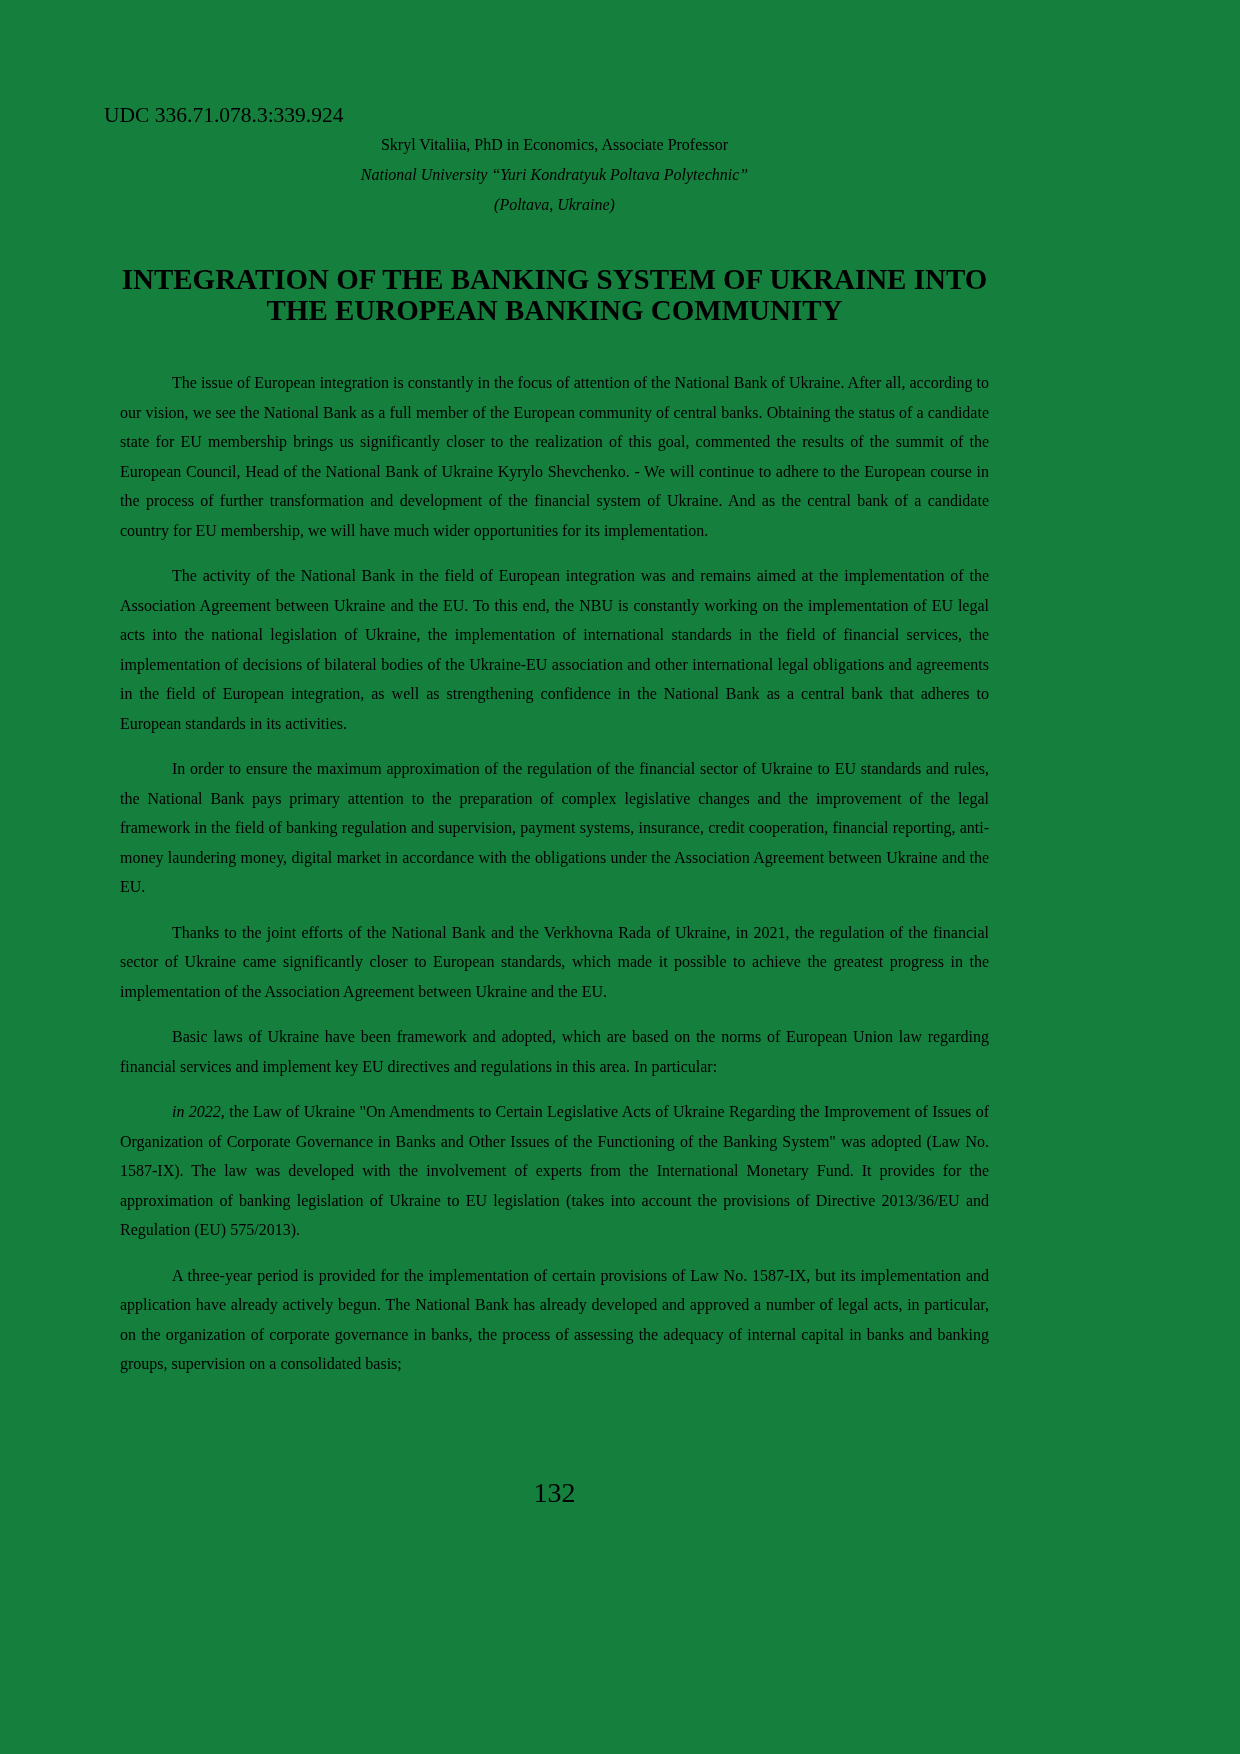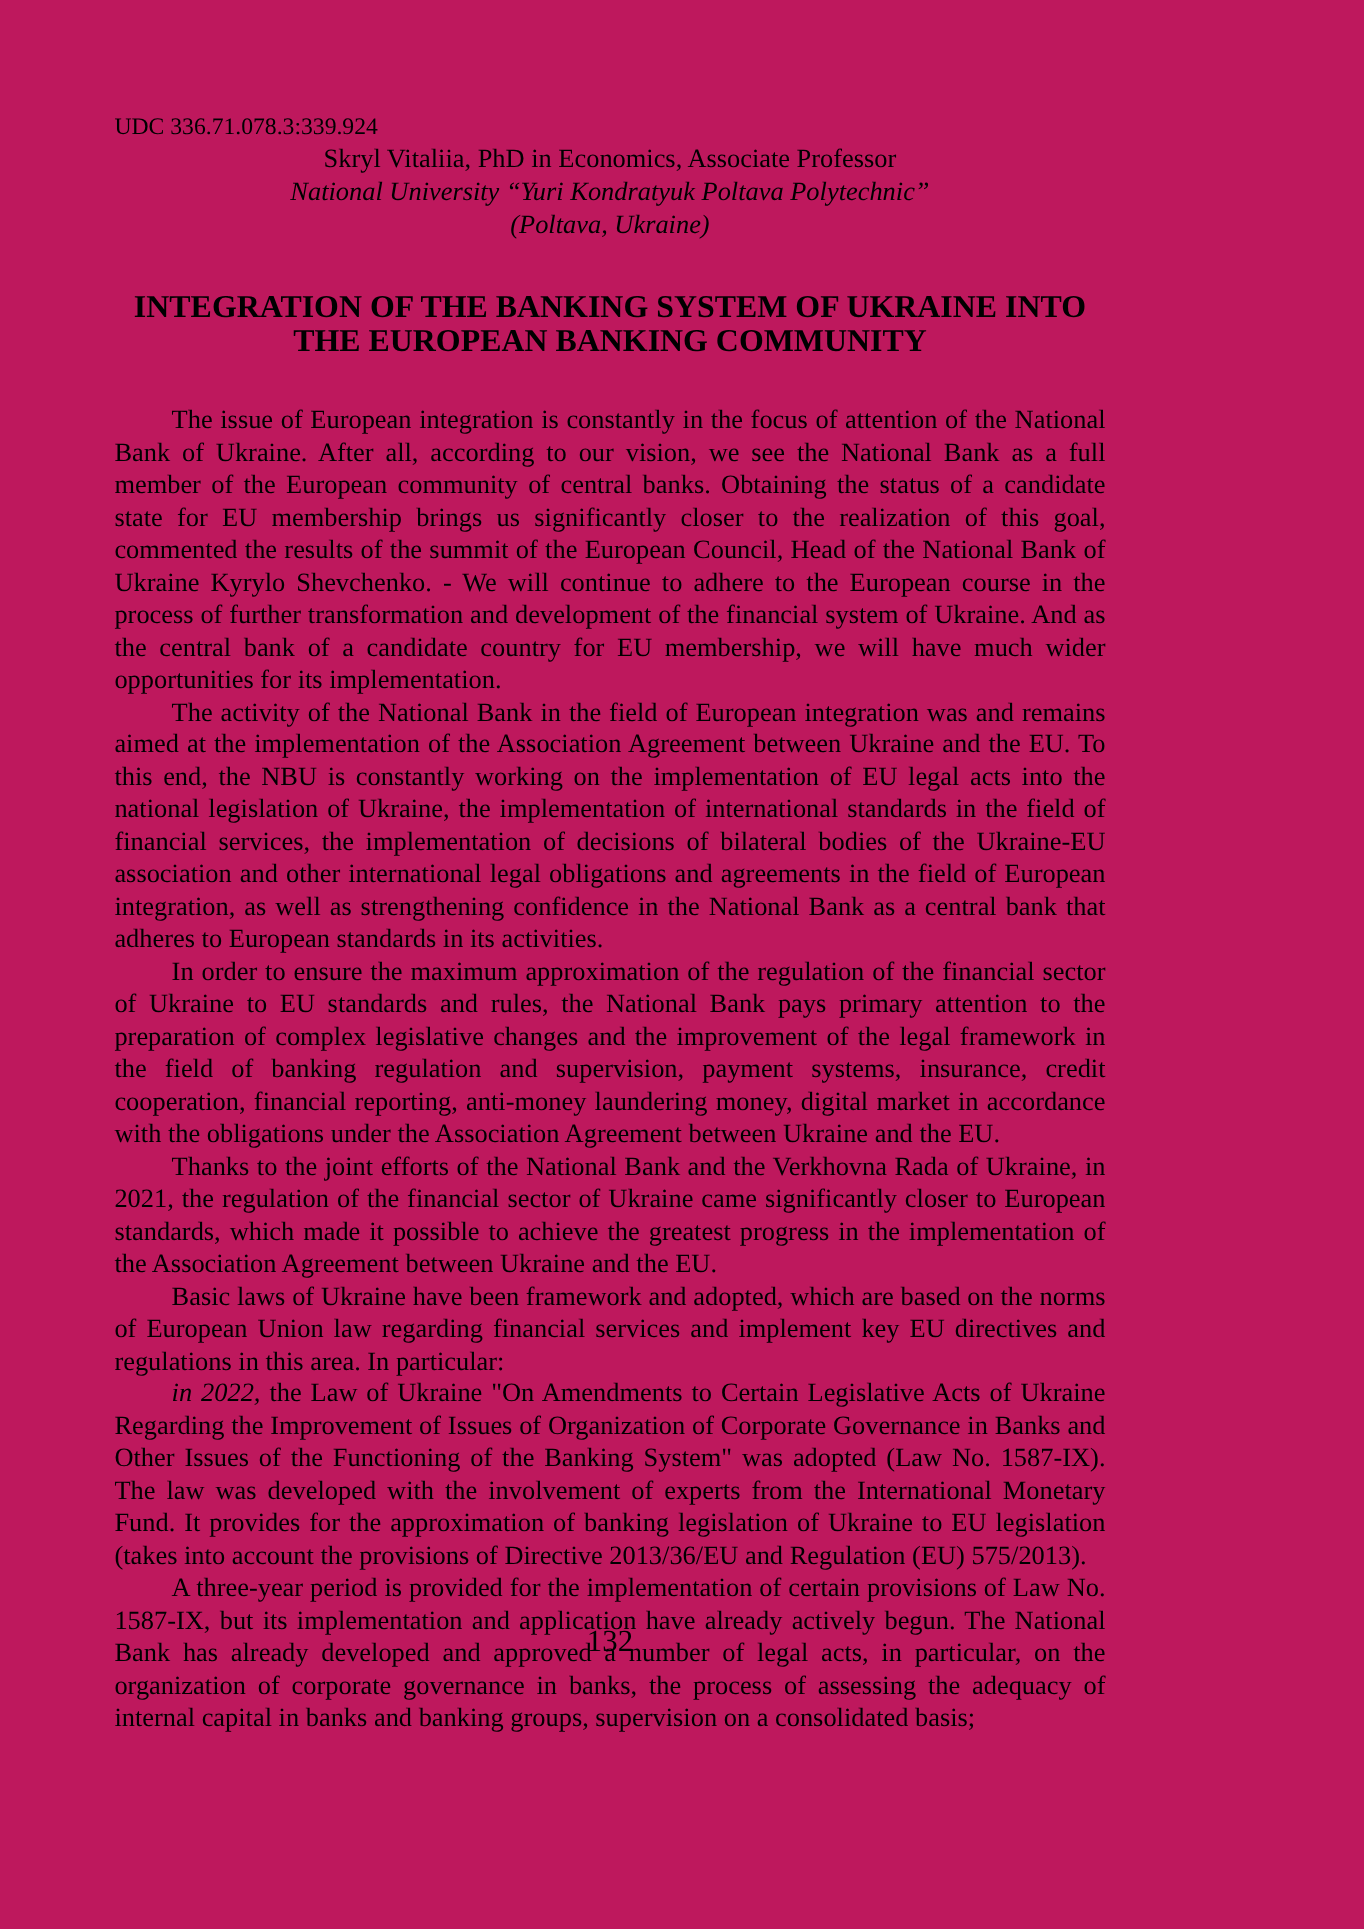--- a/index.html
+++ b/index.html
@@ -4,57 +4,57 @@
 <style>
   html, body {
     margin: 0;
     padding: 0;
     background: #ffffff;
   }
   .page {
     position: relative;
     width: 1240px;
     height: 1754px;
-    background: #be185d;
+    background: #15803d;
     font-family: "Liberation Serif", "DejaVu Serif", serif;
     color: #000000;
     box-sizing: border-box;
   }
   .content {
     position: absolute;
     top: 100px;
     left: 104px;
     width: 901px;
   }
   .udc-line {
     font-size: 21.5px;
     line-height: 30px;
     text-align: left;
   }
   .center-line {
-    font-size: 24px;
+    font-size: 16px;
     line-height: 30px;
     text-align: center;
   }
   .italic {
     font-style: italic;
   }
   .paper-title {
     margin-top: 44px;
     font-size: 29px;
     line-height: 31px;
     font-weight: bold;
     text-align: center;
   }
   .body-text {
     margin-top: 42px;
   }
   .body-text p {
-    margin: 0;
-    font-size: 24px;
+    margin: 16px;
+    font-size: 16px;
     line-height: 29.5px;
     text-align: justify;
     text-indent: 52px;
   }
   .page-number {
     position: absolute;
     top: 1478px;
     left: 104px;
     width: 901px;
     text-align: center;

